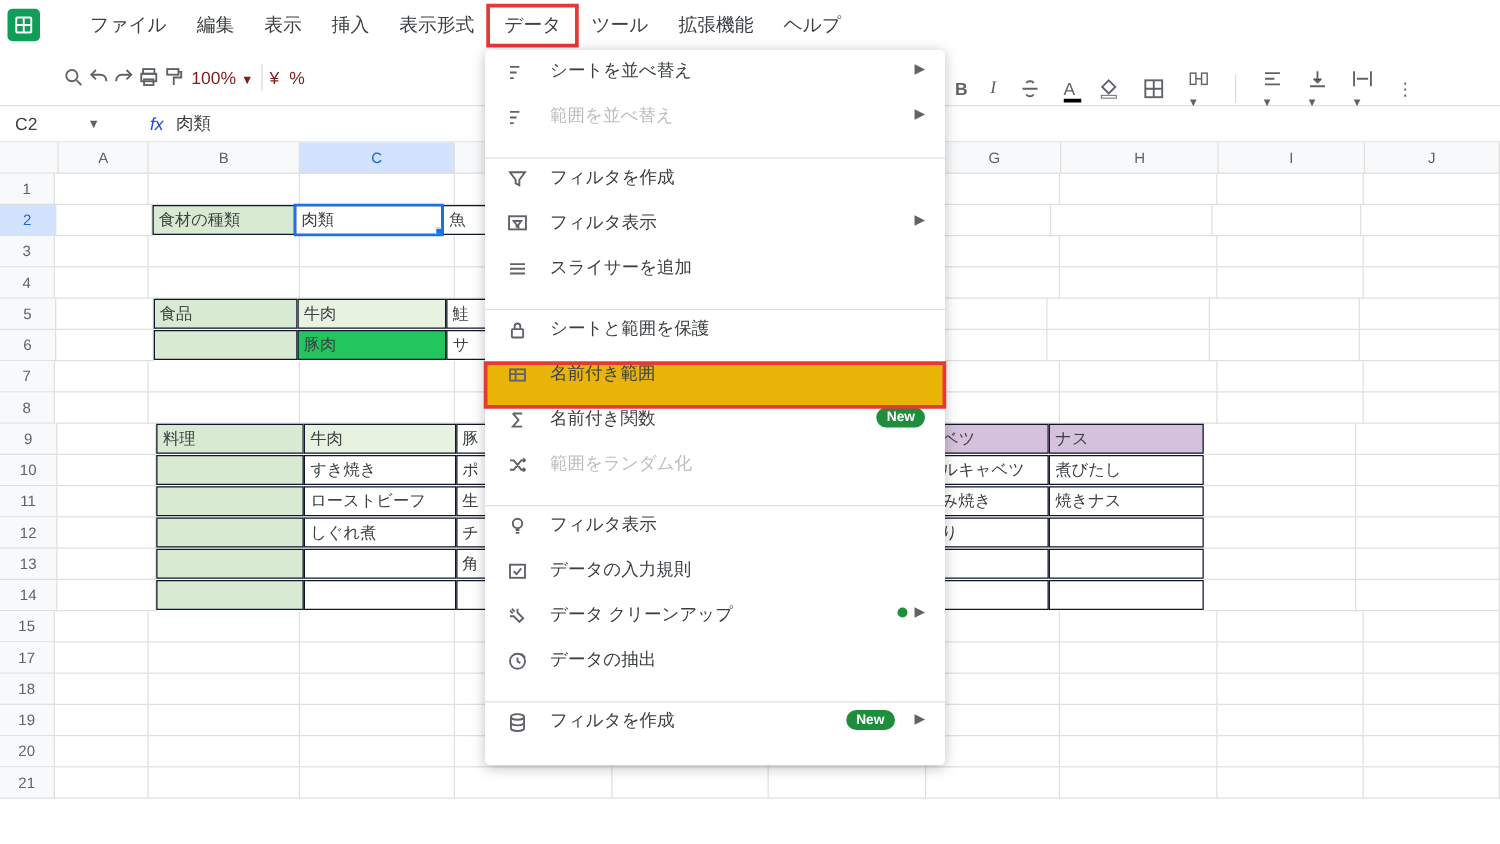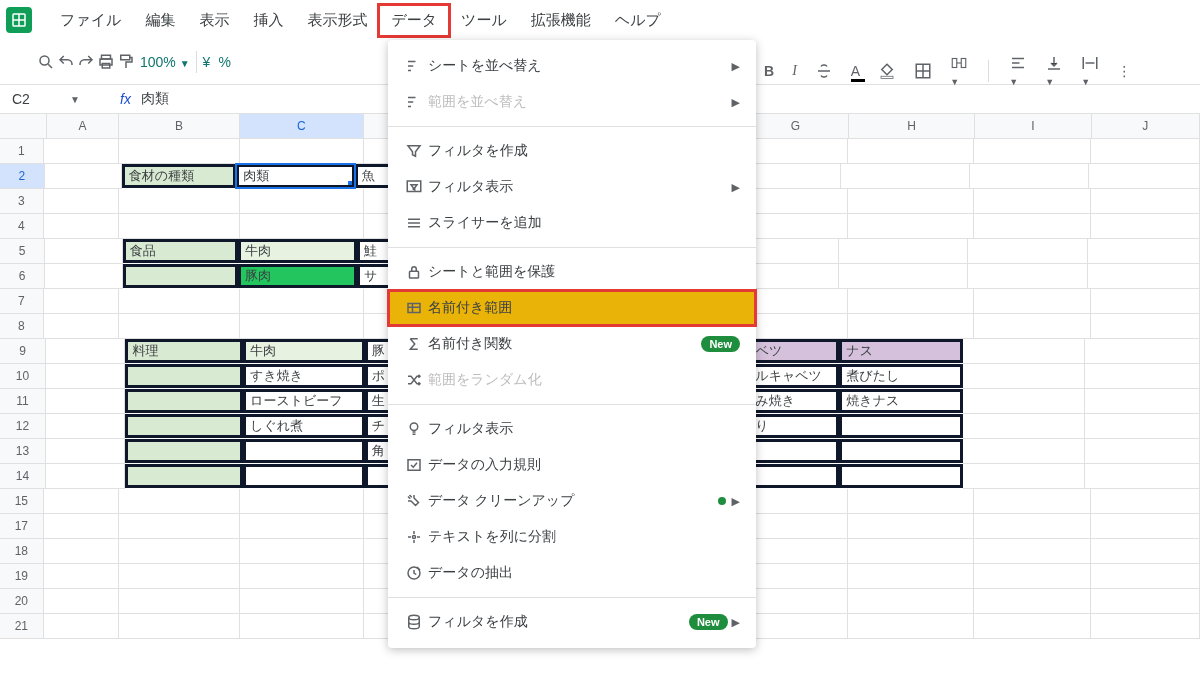--- a/index.html
+++ b/index.html
@@ -1,47 +1,47 @@
 <!DOCTYPE html>
 <html><head>
 <meta charset="utf-8">
 <style>
 html,body{margin:0;padding:0;font-family:"Arial","Helvetica Neue",sans-serif;font-size:14px;color:#3c4043;background:#fff;width:1200px;height:675px;overflow:hidden}
-.menubar{display:flex;align-items:center;height:40px;padding:0 6px;gap:4px}
+.menubar{display:flex;align-items:center;height:40px;padding:0 6px;gap:16px}
 .logo{width:26px;height:26px;background:#0f9d58;border-radius:4px;margin-right:12px;display:flex;align-items:center;justify-content:center}
 .logo svg{width:18px;height:18px}
 .menu-item{padding:6px 12px;cursor:pointer;color:#3c4043;font-size:15px}
 .menu-item.highlighted{outline:3px solid #e53935;outline-offset:-1px}
-.toolbar{display:flex;align-items:center;height:44px;padding:0 16px 0 36px;color:#0f766e;font-size:14px}
+.toolbar{display:flex;align-items:center;height:44px;padding:0 16px 0 49px;color:#7f1d1d;font-size:14px}
 .tbicon{width:20px;height:20px;display:flex;align-items:center;justify-content:center;cursor:pointer}
 .tbtext{padding:0 4px;cursor:pointer}
 .divider{width:1px;height:22px;background:#dadce0;margin:0 2px}
 .namebox-row{display:flex;align-items:center;height:28px;border-top:1px solid #e0e0e0;border-bottom:1px solid #e0e0e0}
 .namebox{width:98px;padding-left:12px;display:flex;align-items:center;gap:40px;font-size:14px;color:#3c4043}
 .namebox .caret{font-size:10px;color:#5f6368}
 .fx{padding:0 10px;color:#1d4ed8;font-style:italic}
 .formula-val{color:#3c4043}
 .sheet{position:relative}
 .colhdr{display:flex;background:#f8f9fa}
 .corner{width:46px;height:24px;border-right:1px solid #e0e0e0;border-bottom:1px solid #e0e0e0;background:#f8f9fa}
 .ch{height:24px;border-right:1px solid #e0e0e0;border-bottom:1px solid #e0e0e0;display:flex;align-items:center;justify-content:center;font-size:12px;color:#5f6368}
 .row{display:flex}
 .rh{width:46px;height:24px;border-right:1px solid #e0e0e0;border-bottom:1px solid #e0e0e0;background:#f8f9fa;display:flex;align-items:center;justify-content:center;font-size:12px;color:#5f6368}
 .cell{height:24px;border-right:1px solid #e0e0e0;border-bottom:1px solid #e0e0e0;padding:0 4px;display:flex;align-items:center;font-size:13px;overflow:hidden;white-space:nowrap}
-.bord{border:3px solid #0f172a;box-sizing:border-box}
+.bord{border:1px solid #0f172a;box-sizing:border-box}
 .bg-green-h{background:#d9ead3}
 .bg-green{background:#e8f2e0}
 .bg-pink{background:#22c55e}
 .bg-purple{background:#d5c1dc}
 .selected-cell{outline:2px solid #1a73e8;outline-offset:-1px;position:relative}
 .selected-cell::after{content:"";position:absolute;right:-3px;bottom:-3px;width:6px;height:6px;background:#1a73e8;border:1px solid #fff}
 .rh.sel,.ch.sel{background:#d3e3fd;color:#1967d2}
 .col-A{width:72px}.col-B{width:120px}.col-C{width:124px}.col-D{width:126px}.col-E{width:126px}.col-F{width:126px}.col-G{width:106px}.col-H{width:126px}.col-I{width:116px}.col-J{width:108px}
 .dropdown{position:absolute;left:388px;top:40px;width:368px;background:#fff;border-radius:4px;box-shadow:0 2px 10px rgba(0,0,0,0.25);padding:8px 0;z-index:10}
-.dd-item{display:flex;align-items:center;height:36px;padding:0 16px;gap:4px;cursor:pointer;font-size:14px;color:#3c4043}
+.dd-item{display:flex;align-items:flex-start;height:36px;padding:0 16px;gap:16px;cursor:pointer;font-size:14px;color:#3c4043}
 .dd-item.disabled{color:#bdbdbd;cursor:default}
 .dd-item .spacer{flex:1}
 .dd-item .arrow{color:#5f6368;font-size:11px}
 .dd-item .dot-arrow{display:flex;align-items:center;gap:6px}
 .dd-item .dot{width:8px;height:8px;border-radius:50%;background:#1e8e3e}
 .dd-item.highlighted{outline:3px solid #e53935;outline-offset:-2px;background:#eab308}
 .dd-sep{height:1px;background:#e0e0e0;margin:6px 0}
 .dd-icon{width:20px;height:20px;display:flex;align-items:center;justify-content:center;color:#5f6368}
 .new-badge{background:#1e8e3e;color:#fff;font-size:11px;font-weight:bold;padding:2px 8px;border-radius:10px}
 svg{display:block}
@@ -523,30 +523,20 @@
       <span>データ クリーンアップ</span>
       <span class="spacer"></span>
       <span class="dot-arrow">
         <span class="dot"></span>
         <span class="arrow">▶</span>
       </span>
     </div>
     <div class="dd-item">
       <span class="dd-icon">
         <svg width="18" height="18" viewBox="0 0 24 24" stroke="currentColor" stroke-width="2" fill="none">
-          <circle cx="12" cy="12" r="2"></circle>
-          <path d="M12 4v4M12 16v4M4 12h4M16 12h4"></path>
-        </svg>
-      </span>
-      <span>テキストを列に分割</span>
-      <span class="spacer"></span>
-    </div>
-    <div class="dd-item">
-      <span class="dd-icon">
-        <svg width="18" height="18" viewBox="0 0 24 24" stroke="currentColor" stroke-width="2" fill="none">
           <circle cx="12" cy="12" r="8"></circle>
           <path d="M12 8v4l3 2M16 4l4 4"></path>
         </svg>
       </span>
       <span>データの抽出</span>
       <span class="spacer"></span>
     </div>
     <div class="dd-sep"></div>
     <div class="dd-item">
       <span class="dd-icon">

